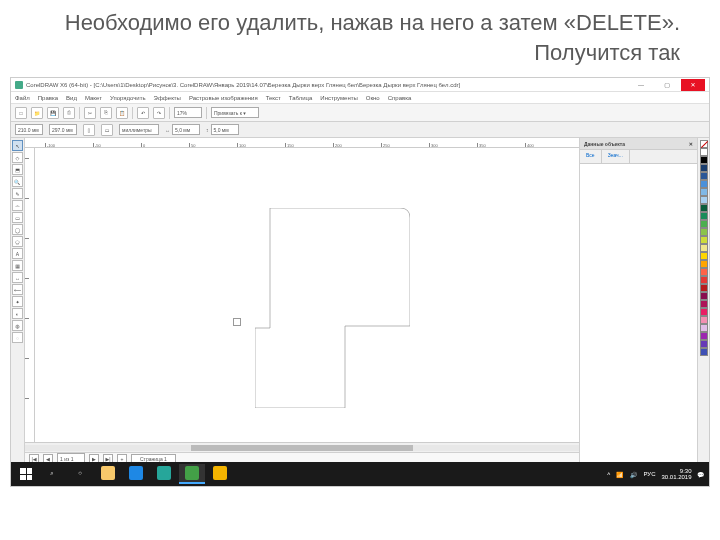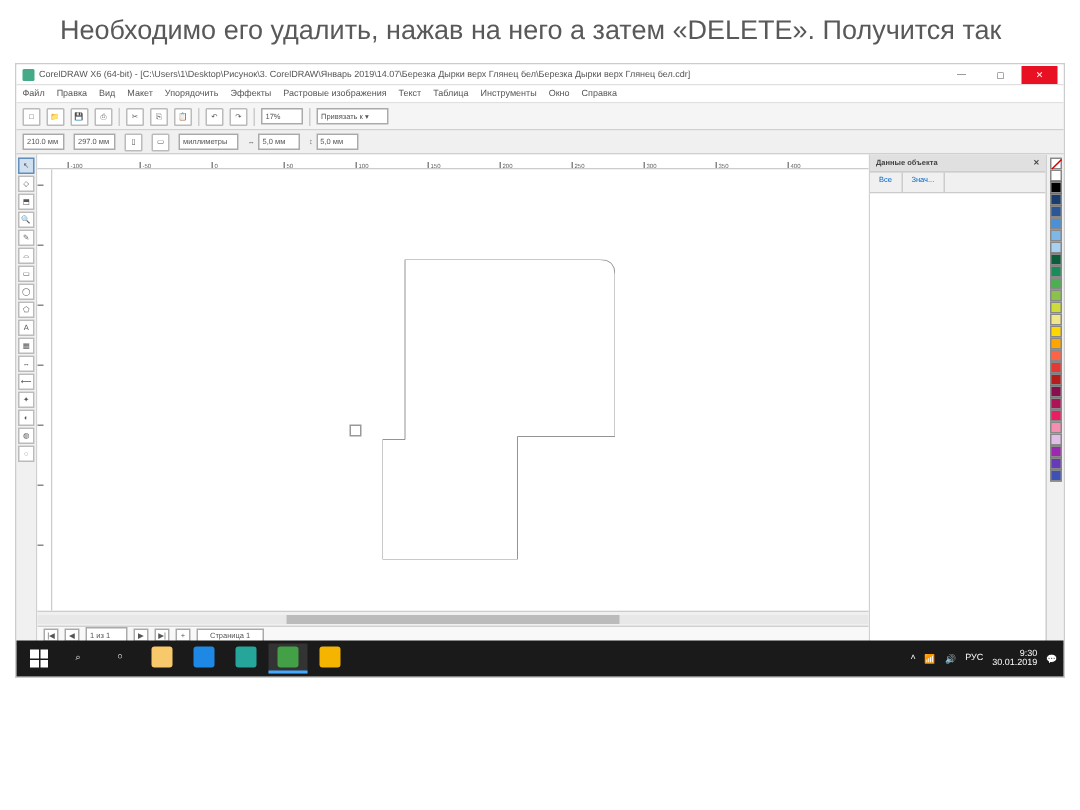--- a/index.html
+++ b/index.html
@@ -1,17 +1,17 @@
 <!DOCTYPE html>
 <html><head>
 <meta charset="utf-8">
 <style>
   * { margin: 0; padding: 0; box-sizing: border-box; font-family: Arial, sans-serif; }
   body { width: 720px; height: 540px; background: #fff; overflow: hidden; }
-  .slide-title { text-align: left; font-size: 18px; color: #595959; padding: 8px 40px 10px; line-height: 1.35; }
+  .slide-title { text-align: right; font-size: 22px; color: #595959; padding: 8px 40px 10px; line-height: 1.35; }
   .screenshot { width: 700px; height: 410px; margin: 0 auto; border: 1px solid #ccc; background: #fff; display: flex; flex-direction: column; font-size: 6px; color: #555; position: relative; }
   .titlebar { height: 14px; background: #fff; border-bottom: 1px solid #e0e0e0; display: flex; align-items: center; padding: 0 4px; justify-content: space-between; }
   .titlebar-left { display: flex; align-items: center; gap: 3px; }
   .app-icon { width: 8px; height: 8px; background: #4a8; border-radius: 1px; }
   .titlebar-title { white-space: nowrap; overflow: hidden; text-overflow: ellipsis; max-width: 500px; }
   .win-controls { display: flex; gap: 2px; }
   .win-btn { width: 24px; height: 12px; display: flex; align-items: center; justify-content: center; cursor: default; }
   .win-btn.close { background: #e81123; color: #fff; }
   .menu-bar { height: 12px; background: #fff; border-bottom: 1px solid #e0e0e0; display: flex; align-items: center; padding: 0 4px; gap: 8px; }
   .menu-item { cursor: default; }

